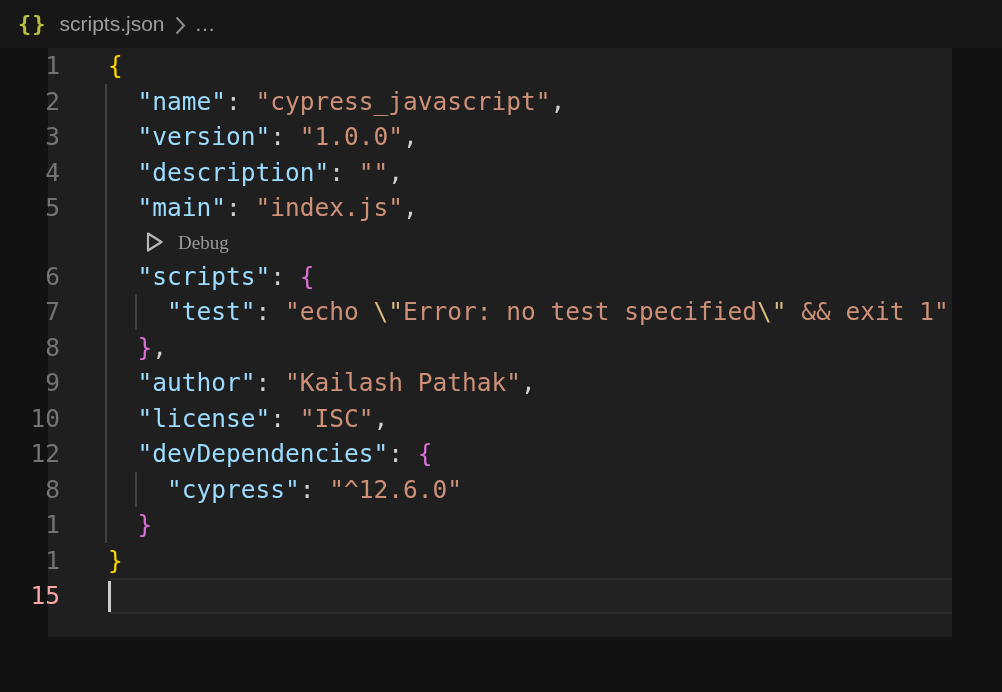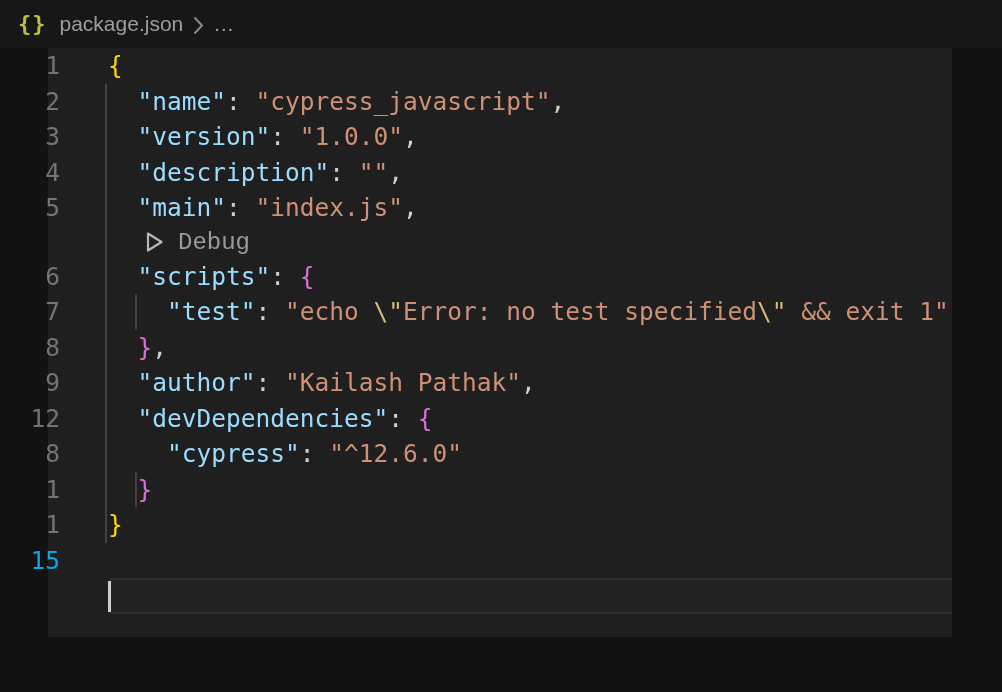--- a/index.html
+++ b/index.html
@@ -43,41 +43,41 @@
     background:rgba(255,255,255,0.018);
     border-top:2px solid rgba(255,255,255,0.06);
     border-bottom:2px solid rgba(255,255,255,0.06);
     box-sizing:border-box;
   }
   .row{height:35.5px;line-height:35.5px;white-space:pre;display:flex;position:relative;}
   .row.lens{height:33px;line-height:33px;}
   .gutter{
     width:60px;flex:0 0 60px;text-align:right;color:#747474;
   }
-  .gutter.active{color:#0ea5e9;}
+  .gutter.active{color:#fca5a5;}
   .codetext{padding-left:48px;}
   .lens-body{
     display:flex;align-items:center;height:100%;
     margin-left:145px;
-    font-family:Liberation Mono, monospace;
-    font-size:24px;color:#9b9b9b;
+    font-family:Liberation Serif, serif;
+    font-size:19px;color:#9b9b9b;
   }
   .lens-body svg{margin-right:13px;}
   .cursor{
     position:absolute;left:108px;width:3px;height:31px;background:#cdcdcd;
   }
 </style>
 </head>
 <body>
 
 <div class="stage">
 
   <div class="breadcrumb-bar" style="color: rgb(157, 157, 157);">
     <span class="file-icon" style="color: rgb(185, 191, 64);">{}</span>
-    <span class="bc-file">package.json</span>
+    <span class="bc-file">scripts.json</span>
     <svg class="bc-chevron" width="13" height="21" viewBox="0 0 13 21">
       <polyline points="2.5,2.5 10,10.5 2.5,18.5" fill="none" stroke="#8b8b8b" stroke-width="2"></polyline>
     </svg>
     <span class="bc-ellipsis">…</span>
   </div>
 
   <div class="editor-surface"></div>
 
   <div class="viewport">
     <div class="indent-guide" style="left:105px;top:35.5px;height:459px;"></div>
@@ -90,20 +90,21 @@
         <div class="row"><span class="gutter">3</span><span class="codetext"><span style="color: rgb(208, 208, 208);">  </span><span style="color: rgb(156, 220, 254);">"version"</span><span style="color: rgb(208, 208, 208);">: </span><span style="color: rgb(206, 145, 120);">"1.0.0"</span><span style="color: rgb(208, 208, 208);">,</span></span></div>
         <div class="row"><span class="gutter">4</span><span class="codetext"><span style="color: rgb(208, 208, 208);">  </span><span style="color: rgb(156, 220, 254);">"description"</span><span style="color: rgb(208, 208, 208);">: </span><span style="color: rgb(206, 145, 120);">""</span><span style="color: rgb(208, 208, 208);">,</span></span></div>
         <div class="row"><span class="gutter">5</span><span class="codetext"><span style="color: rgb(208, 208, 208);">  </span><span style="color: rgb(156, 220, 254);">"main"</span><span style="color: rgb(208, 208, 208);">: </span><span style="color: rgb(206, 145, 120);">"index.js"</span><span style="color: rgb(208, 208, 208);">,</span></span></div>
         <div class="row lens"><span class="lens-body"><svg width="20" height="22" viewBox="0 0 20 22">
               <polygon points="3,2.5 16.5,11 3,19.5" fill="none" stroke="#b7b7b7" stroke-width="2.2" stroke-linejoin="round"></polygon>
             </svg><span>Debug</span></span></div>
         <div class="row"><span class="gutter">6</span><span class="codetext"><span style="color: rgb(208, 208, 208);">  </span><span style="color: rgb(156, 220, 254);">"scripts"</span><span style="color: rgb(208, 208, 208);">: </span><span style="color: rgb(218, 112, 214);">{</span></span></div>
         <div class="row"><span class="gutter">7</span><span class="codetext"><span style="color: rgb(208, 208, 208);">    </span><span style="color: rgb(156, 220, 254);">"test"</span><span style="color: rgb(208, 208, 208);">: </span><span style="color: rgb(206, 145, 120);">"echo </span><span style="color: rgb(215, 186, 125);">\"</span><span style="color: rgb(206, 145, 120);">Error: no test specified</span><span style="color: rgb(215, 186, 125);">\"</span><span style="color: rgb(206, 145, 120);"> &amp;&amp; exit 1"</span></span></div>
         <div class="row"><span class="gutter">8</span><span class="codetext"><span style="color: rgb(208, 208, 208);">  </span><span style="color: rgb(218, 112, 214);">}</span><span style="color: rgb(208, 208, 208);">,</span></span></div>
         <div class="row"><span class="gutter">9</span><span class="codetext"><span style="color: rgb(208, 208, 208);">  </span><span style="color: rgb(156, 220, 254);">"author"</span><span style="color: rgb(208, 208, 208);">: </span><span style="color: rgb(206, 145, 120);">"Kailash Pathak"</span><span style="color: rgb(208, 208, 208);">,</span></span></div>
+        <div class="row"><span class="gutter">10</span><span class="codetext"><span style="color: rgb(208, 208, 208);">  </span><span style="color: rgb(156, 220, 254);">"license"</span><span style="color: rgb(208, 208, 208);">: </span><span style="color: rgb(206, 145, 120);">"ISC"</span><span style="color: rgb(208, 208, 208);">,</span></span></div>
         <div class="row"><span class="gutter">12</span><span class="codetext"><span style="color: rgb(208, 208, 208);">  </span><span style="color: rgb(156, 220, 254);">"devDependencies"</span><span style="color: rgb(208, 208, 208);">: </span><span style="color: rgb(218, 112, 214);">{</span></span></div>
         <div class="row"><span class="gutter">8</span><span class="codetext"><span style="color: rgb(208, 208, 208);">    </span><span style="color: rgb(156, 220, 254);">"cypress"</span><span style="color: rgb(208, 208, 208);">: </span><span style="color: rgb(206, 145, 120);">"^12.6.0"</span></span></div>
         <div class="row"><span class="gutter">1</span><span class="codetext"><span style="color: rgb(208, 208, 208);">  </span><span style="color: rgb(218, 112, 214);">}</span></span></div>
         <div class="row"><span class="gutter">1</span><span class="codetext"><span style="color: rgb(255, 215, 0);">}</span></span></div>
         <div class="row"><span class="gutter active">15</span><span class="codetext"></span></div>
       </div>
     <div class="cursor" style="top:533px;"></div>
   </div>
 
 </div>

